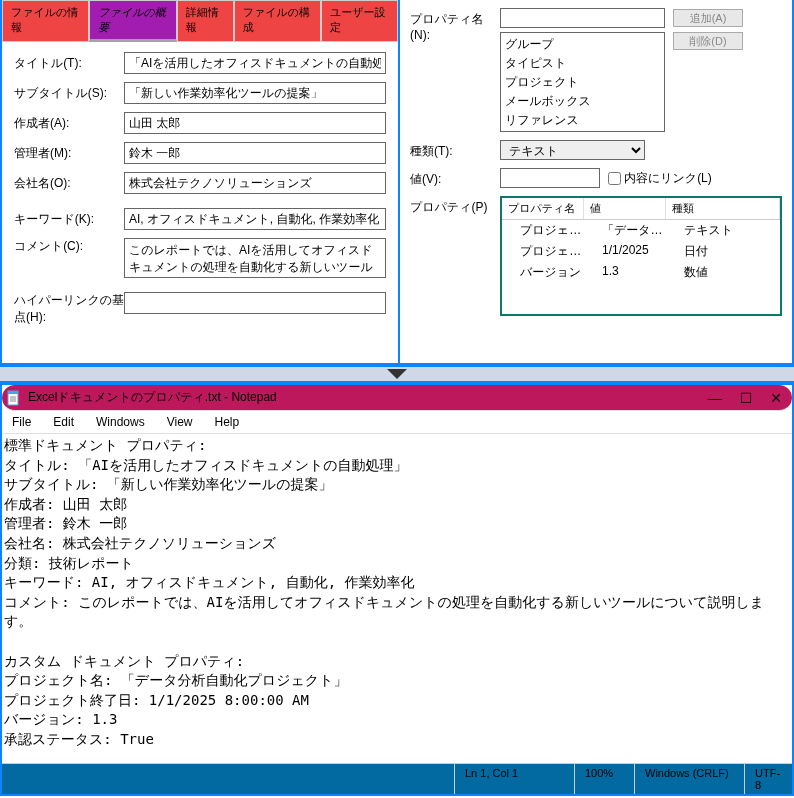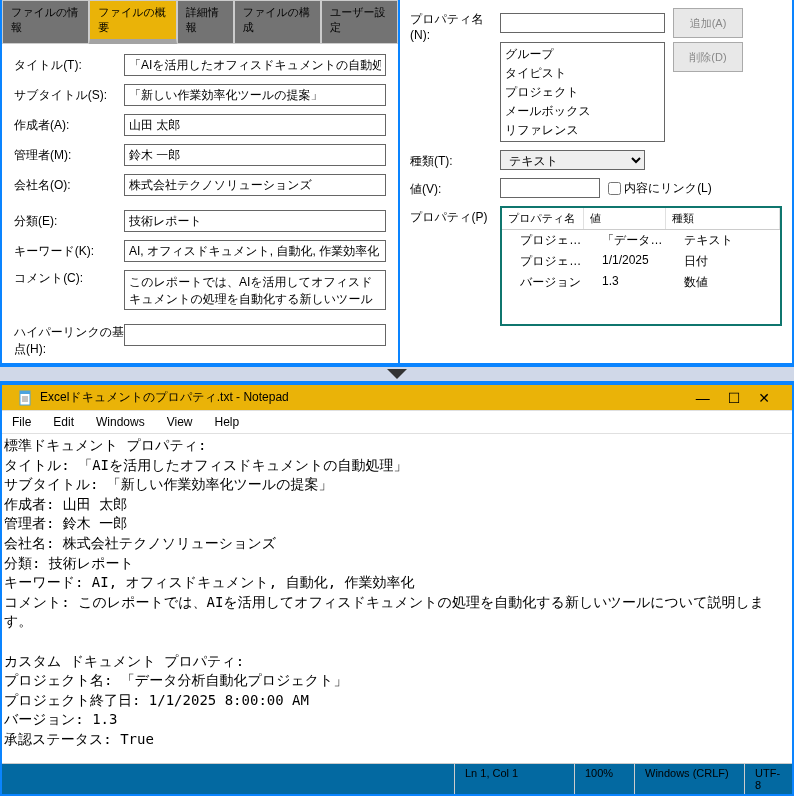--- a/index.html
+++ b/index.html
@@ -3,54 +3,54 @@
 <meta charset="utf-8">
 <style>
   * { box-sizing: border-box; margin: 0; padding: 0; }
   body { font-family: "MS UI Gothic", "Meiryo", sans-serif; font-size: 12px; background: #fff; width: 794px; }
   
   .top-section { display: flex; border: 2px solid #0a84ff; border-top: none; height: 365px; }
   .left-panel { width: 398px; border-right: 2px solid #0a84ff; }
   .right-panel { flex: 1; padding: 8px 10px; }
   
   .tabs { display: flex; background: #fff; border-bottom: 1px solid #ccc; }
-  .tab { padding: 4px 8px; background: #737373; border: 1px solid #ccc; border-bottom: none; cursor: pointer; font-size: 11px; }
-  .tab.active { background: #eab308; border-bottom: 5px solid #a3a3a3; margin-bottom: -1px; }
+  .tab { padding: 4px 8px; background: #ef4444; border: 1px solid #ccc; border-bottom: none; cursor: pointer; font-size: 11px; }
+  .tab.active { background: #a21caf; border-bottom: 3px solid #a3a3a3; margin-bottom: -1px; font-style: italic; }
   
   .form-area { padding: 10px 12px; }
   .form-row { display: flex; align-items: center; margin-bottom: 8px; }
   .form-row.tall { align-items: flex-start; }
   .form-label { width: 110px; font-size: 12px; }
   .form-input { flex: 1; border: 1px solid #666; padding: 3px 4px; font-size: 12px; height: 22px; font-family: inherit; }
   .form-textarea { flex: 1; border: 1px solid #666; padding: 3px 4px; font-size: 12px; height: 40px; resize: none; font-family: inherit; }
   
   .right-row { display: flex; align-items: flex-start; margin-bottom: 8px; }
   .right-label { width: 90px; font-size: 12px; padding-top: 3px; }
   .right-content { flex: 1; }
   
   .prop-input { width: 165px; border: 1px solid #666; padding: 2px 4px; height: 20px; font-family: inherit; }
-  .btn { width: 70px; height: 30px; background: #e8e8e8; border: 1px solid #aaa; font-size: 11px; color: #888; margin-left: 8px; font-family: inherit; }
+  .btn { width: 70px; height: 18px; background: #e8e8e8; border: 1px solid #aaa; font-size: 11px; color: #888; margin-left: 8px; font-family: inherit; }
   .listbox { width: 165px; height: 100px; border: 1px solid #666; overflow-y: scroll; padding: 2px; }
   .listbox-item { padding: 1px 2px; font-size: 12px; }
   .select { width: 145px; border: 1px solid #666; padding: 2px 4px; height: 20px; font-family: inherit; font-size: 12px; }
   .checkbox-wrap { display: flex; align-items: center; margin-left: 8px; white-space: nowrap; }
   .checkbox-wrap input { margin-right: 3px; }
   
   .prop-table { width: 100%; border: 2px solid #0f766e; height: 120px; }
   .prop-th { display: flex; border-bottom: 1px solid #ccc; }
   .prop-th > div { padding: 3px 6px; font-size: 11px; border-right: 1px solid #e0e0e0; }
   .pc1 { width: 82px; } .pc2 { width: 82px; } .pc3 { flex: 1; }
   .prop-tr { display: flex; padding-left: 12px; }
   .prop-tr > div { padding: 2px 6px; font-size: 12px; overflow: hidden; white-space: nowrap; text-overflow: ellipsis; }
   
   .arrow-divider { text-align: center; background: #d0d8e8; height: 18px; line-height: 14px; border-top: 2px solid #0a84ff; border-bottom: 2px solid #0a84ff; }
   .arrow-divider svg { vertical-align: top; }
   
   .notepad { border: 2px solid #0a84ff; height: 413px; display: flex; flex-direction: column; }
-  .titlebar { display: flex; align-items: center; padding: 4px 16px; background: #eab308; border-bottom: 1px solid #e0e0e0; }
+  .titlebar { display: flex; align-items: center; padding: 4px 4px; background: #be185d; border-bottom: 1px solid #e0e0e0; border-radius: 13px; }
   .np-icon { width: 16px; height: 16px; margin-right: 6px; }
   .titlebar-text { flex: 1; font-size: 12px; }
   .win-controls { display: flex; gap: 18px; padding-right: 6px; }
   .win-btn { font-size: 14px; cursor: pointer; font-family: "Segoe UI Symbol", sans-serif; }
   .menubar { display: flex; padding: 2px 6px; gap: 14px; font-size: 12px; border-bottom: 1px solid #e0e0e0; }
   .menu-item { padding: 2px 4px; cursor: pointer; }
   .np-body { flex: 1; padding: 2px 2px; font-size: 14px; font-family: "MS Gothic", monospace; overflow-y: scroll; white-space: pre-wrap; line-height: 1.4; }
   .statusbar { display: flex; border-top: 1px solid #ccc; font-size: 11px; background: #0369a1; }
   .statusbar > div { padding: 3px 10px; border-left: 1px solid #ccc; }
   .statusbar .spacer { flex: 1; border-left: none; }
@@ -82,24 +82,20 @@
       </div>
       <div class="form-row">
         <div class="form-label">管理者(M):</div>
         <input class="form-input" value="鈴木 一郎" style="">
       </div>
       <div class="form-row">
         <div class="form-label">会社名(O):</div>
         <input class="form-input" value="株式会社テクノソリューションズ" style="">
       </div>
       <div style="height:6px"></div>
-      <div class="form-row">
-        <div class="form-label">分類(E):</div>
-        <input class="form-input" value="技術レポート" style="">
-      </div>
       <div class="form-row">
         <div class="form-label">キーワード(K):</div>
         <input class="form-input" value="AI, オフィスドキュメント, 自動化, 作業効率化" style="">
       </div>
       <div class="form-row tall">
         <div class="form-label">コメント(C):</div>
         <textarea class="form-textarea" style="">このレポートでは、AIを活用してオフィスドキュメントの処理を自動化する新しいツールについて説明します。</textarea>
       </div>
       <div style="height:6px"></div>
       <div class="form-row tall">

